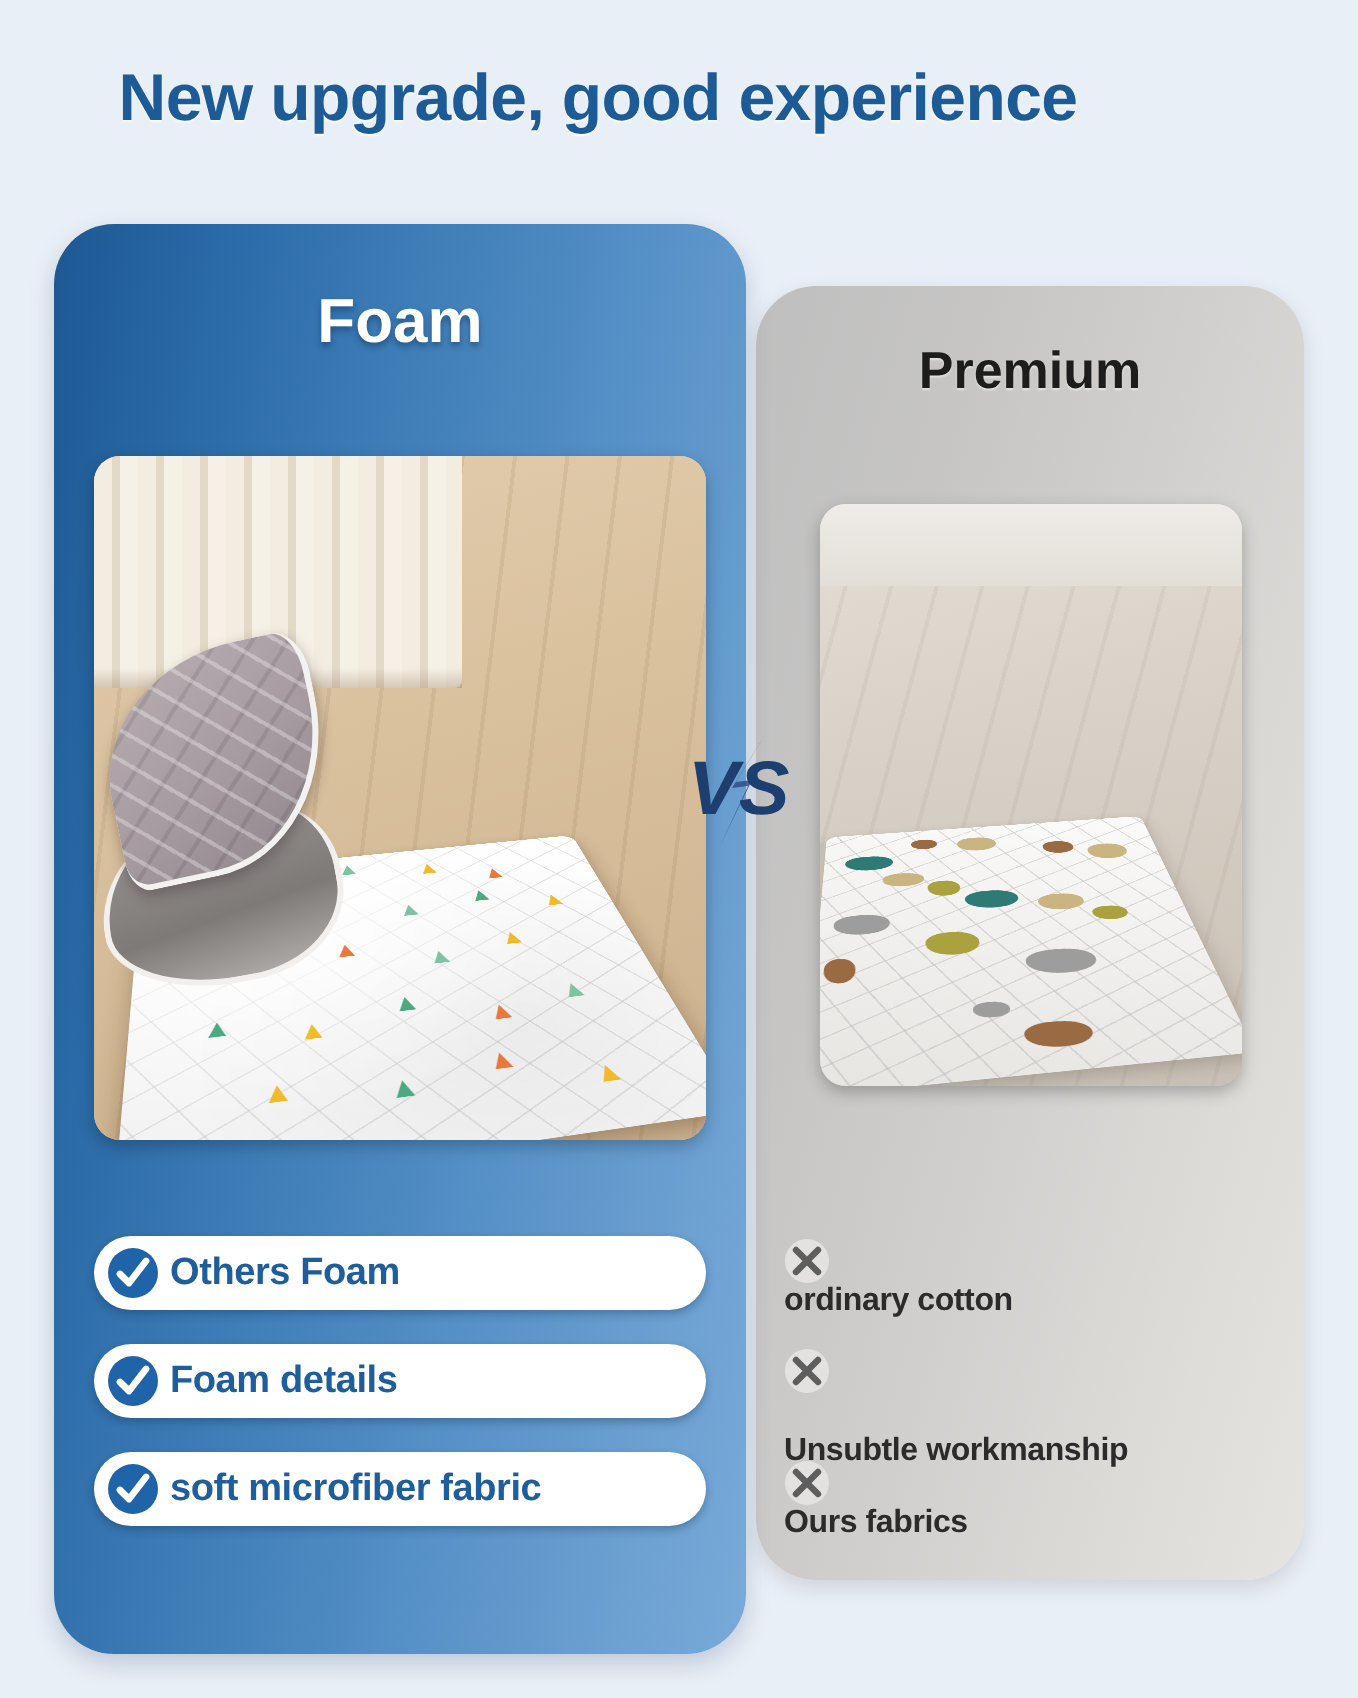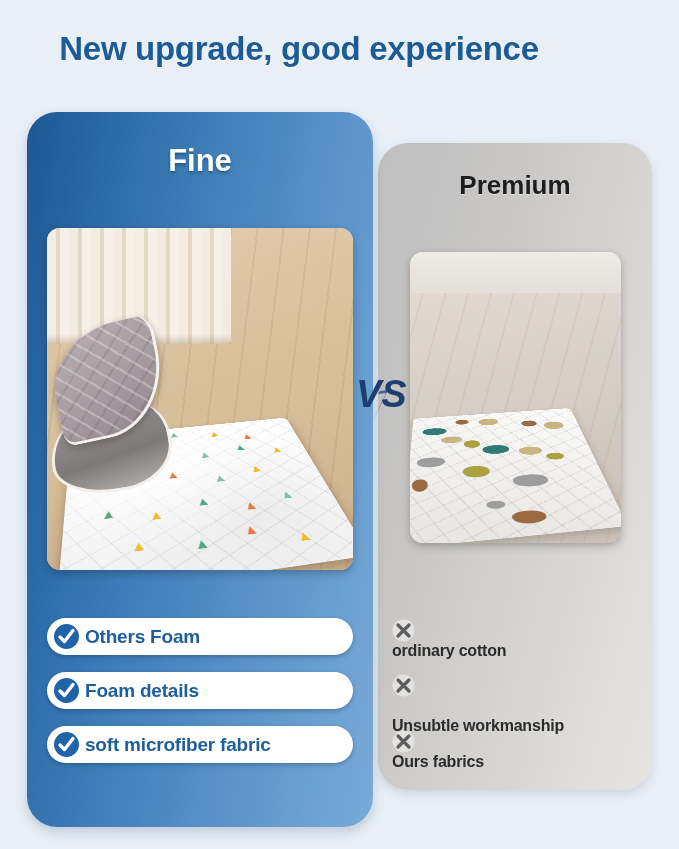--- a/index.html
+++ b/index.html
@@ -255,21 +255,21 @@
   .motif-o { position:absolute; border-radius: 40% 50% 45% 55%; }
   .mo-teal { background:#2f7a74; }
   .mo-olive { background:#a9a23f; }
   .mo-brown { background:#9a6b42; }
   .mo-tan { background:#c9b482; }
   .mo-gray { background:#9d9d9d; }
 
   
   .vs-badge {
     position: absolute;
-    left: 352px;
+    left: 340px;
     top: 363px;
     width: 66px;
     height: 62px;
     z-index: 6;
     pointer-events: none;
   }
   .vs-badge svg { display: block; }
 
   
   .pill {
@@ -328,21 +328,21 @@
 </style>
 </head>
 <body>
 
 <h1 class="page-title">New upgrade, good experience</h1>
 
 <div class="compare-area">
 
   <div class="panel panel-ours">
 
-    <div class="panel-heading heading-ours">Fine</div>
+    <div class="panel-heading heading-ours">Foam</div>
 
     <div class="photo photo-ours">
       <div class="sc-wood"></div>
       <div class="sc-curtain"></div>
 
       <div class="pad-ours">
         <span class="motif motif-green" style="left:18%;top:6%"></span>
         <span class="motif motif-green2" style="left:44%;top:4%"></span>
         <span class="motif motif-yellow" style="left:62%;top:7%"></span>
         <span class="motif motif-orange" style="left:76%;top:12%"></span>

